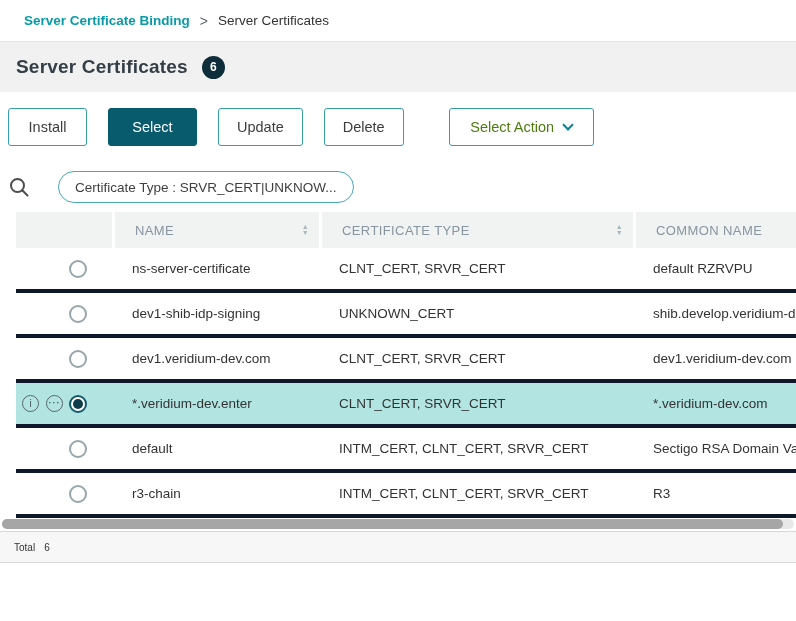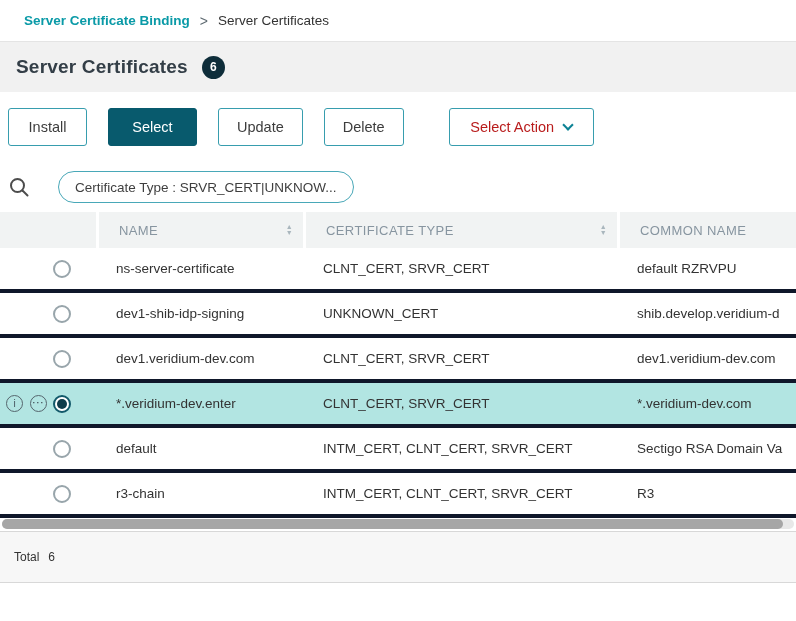--- a/index.html
+++ b/index.html
@@ -35,21 +35,21 @@
 
   
   .toolbar { height:70px; display:flex; align-items:center; padding:0 8px; }
   .btn {
     height:38px; min-width:79px; padding:0 18px; margin-right:21px;
     background:#fff; border:1px solid #379dae; border-radius:3px;
     color:#3c3c3c; font-size:14.5px; font-family:inherit; cursor:pointer;
   }
   .btn-primary { background:#085a6d; border-color:#085a6d; color:#fff; min-width:89px; }
   .btn-dropdown {
-    margin-left:24px; min-width:145px; color:#b91c1c;
+    margin-left:24px; min-width:145px; color:#4d7c0f;
     display:inline-flex; align-items:center; justify-content:center; gap:10px;
   }
   .chevron-down {
     width:8px; height:8px; border-right:2px solid #0b8294; border-bottom:2px solid #0b8294;
     transform:rotate(45deg); display:inline-block; margin-top:-4px;
   }
 
   
   .search-bar { height:50px; display:flex; align-items:center; gap:28px; padding:0 8px; }
   .search-icon { display:flex; align-items:center; }
@@ -58,21 +58,21 @@
     display:flex; align-items:center; padding:0 16px;
     font-size:13.5px; color:#3f3f3f; white-space:nowrap; cursor:pointer;
   }
   .search-input {
     flex:1; border:none; outline:none; font-size:13.5px; color:#333;
     font-family:inherit; background:transparent;
   }
   .search-input::placeholder { color:#a3a3a3; }
 
   
-  .thead, .trow { display:grid; grid-template-columns:96px 207px 314px 240px; }
+  .thead, .trow { display:grid; grid-template-columns:96px 207px 314px 240px;margin-left:16px; }
   .thead { height:36px; }
   .th {
     background:#f1f3f3; display:flex; align-items:center;
     padding:0 10px 0 20px; color:#8795a0; font-size:13px; letter-spacing:.4px;
     cursor:pointer;
   }
   .th + .th { border-left:3px solid #fff; }
   .th-label { flex:1; }
   .sort { display:flex; flex-direction:column; align-items:center; color:#a9b6bd; font-size:7px; line-height:6px; }
 
@@ -97,24 +97,24 @@
     content:""; position:absolute; inset:2px; border-radius:50%; background:#0f3c4a;
   }
 
   
   .hscroll { height:13px; padding:1px 2px; }
   .hscroll-track { height:10px; background:#e8e8e8; border-radius:5px; position:relative; }
   .hscroll-thumb { position:absolute; left:0; top:0; bottom:0; width:98.6%; background:#a6a6a6; border-radius:5px; cursor:pointer; }
 
   
   .total-bar {
-    height:52px; background:#f7f7f7;
+    height:32px; background:#f7f7f7;
     border-top:1px solid #d8d8d8; border-bottom:1px solid #d8d8d8;
     display:flex; align-items:center; gap:9px; padding:0 14px;
-    font-size:12px; color:#333;
+    font-size:10px; color:#333;
   }
 </style>
 </head>
 <body>
 
 <div>
 
   <div class="breadcrumb-bar">
     <span class="crumb-link">Server Certificate Binding</span>
     <span class="crumb-sep">&gt;</span>

